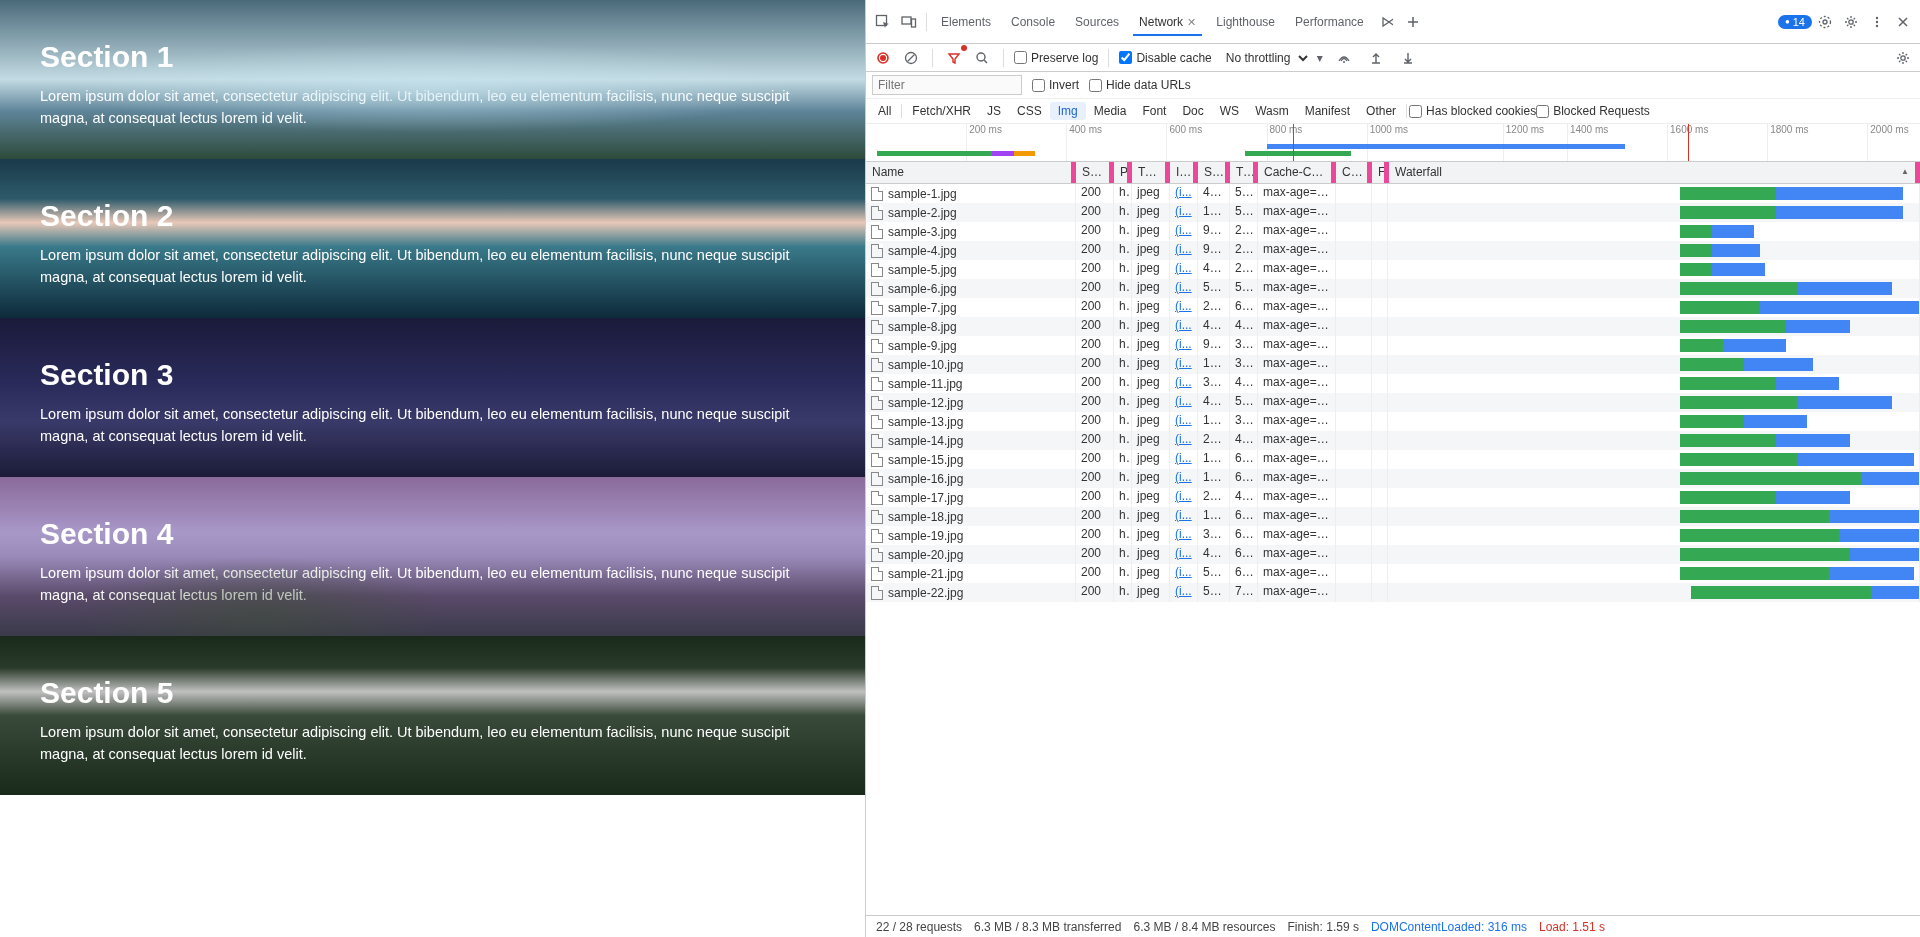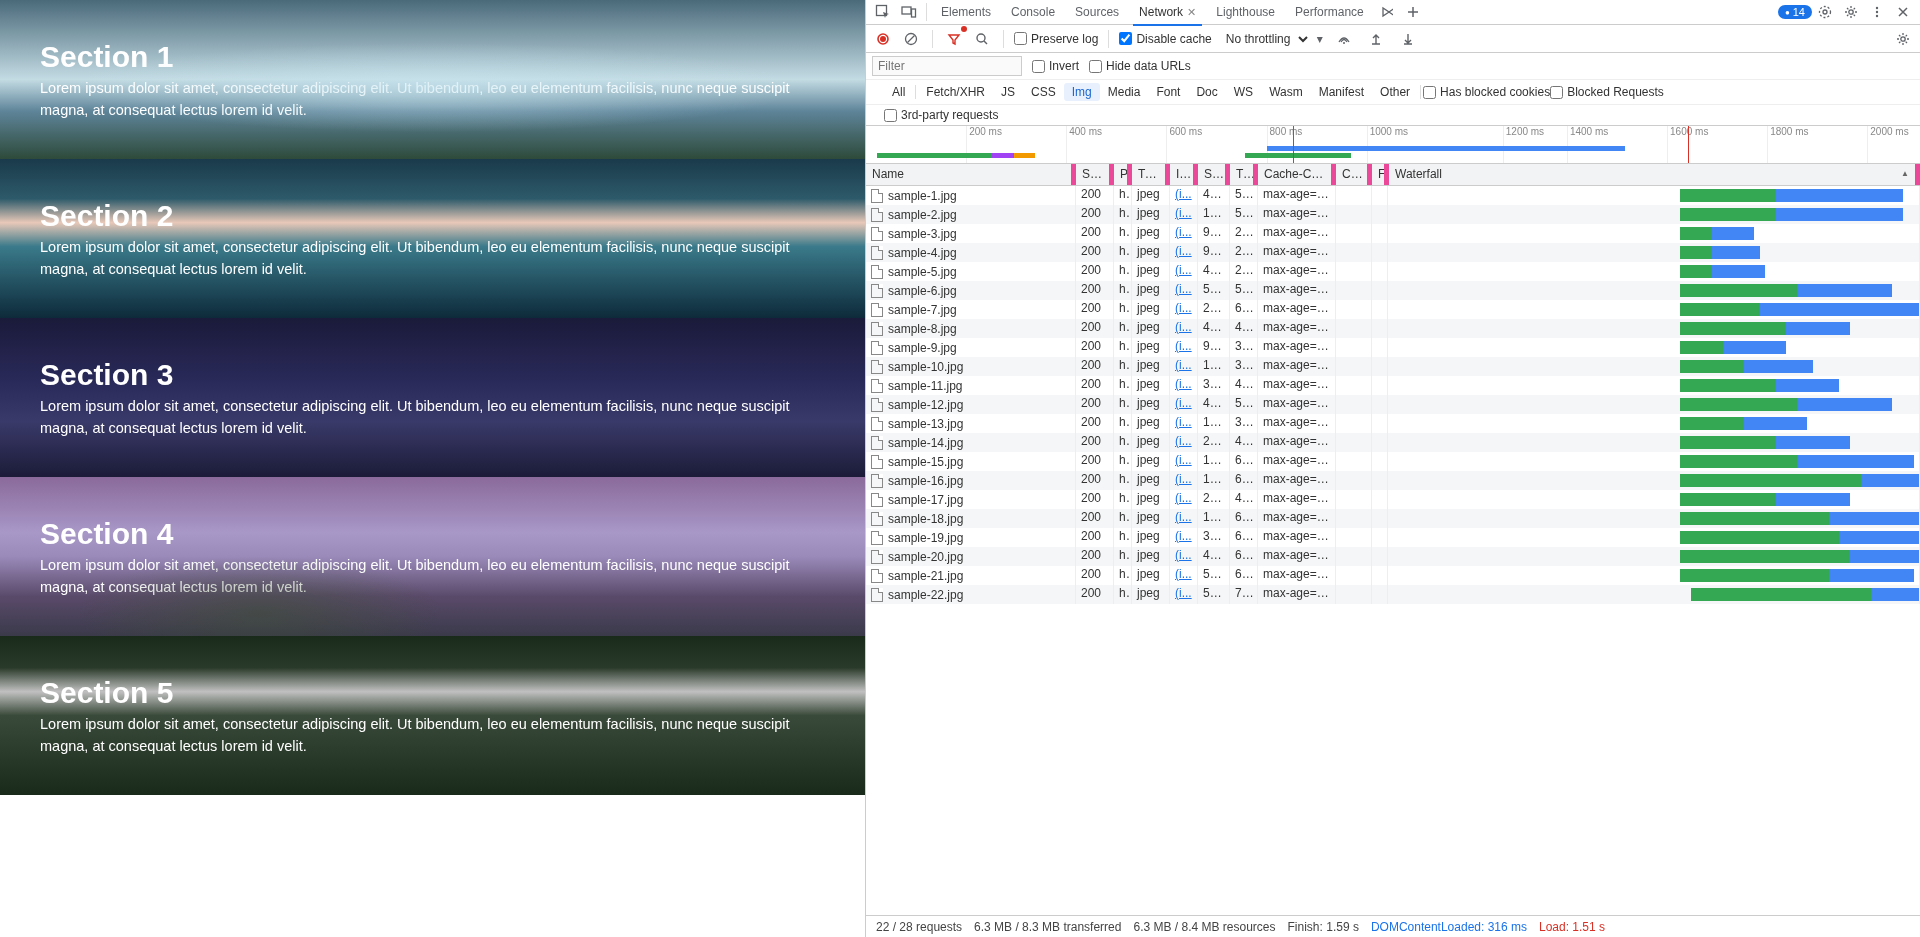--- a/index.html
+++ b/index.html
@@ -25,21 +25,21 @@
 .webpage::-webkit-scrollbar-thumb { background: #c0c0c0; border-radius: 8px; }
 
 .section {
   width: 100%;
   height: 159px;
   color: #fff;
   padding: 40px 40px 0 40px;
   position: relative;
   overflow: hidden;
 }
-.section h1 { font-size: 30px; font-weight: 700; margin-bottom: 4px; }
+.section h1 { font-size: 30px; font-weight: 700; margin-bottom: 12px; }
 .section p { font-size: 14.5px; line-height: 1.5; max-width: 760px; }
 
 .sec1 { background: linear-gradient(180deg,#4a6a7a 0%,#9fb9c4 35%,#c3dbe3 50%,#5e8499 70%,#2d4a3a 100%); }
 .sec2 { background: linear-gradient(180deg,#1a3a4a 0%,#2d5a6a 25%,#e8c8b8 40%,#3a7a8a 55%,#0d2a3a 100%); }
 .sec3 { background: linear-gradient(180deg,#1a1a3a 0%,#2a2a5a 40%,#3a3a6a 65%,#1b1b38 100%); }
 .sec4 { background: linear-gradient(180deg,#8a6a9a 0%,#a898c8 35%,#9a8aba 50%,#5a4a6a 75%,#3a3a4a 100%); }
 .sec5 { background: linear-gradient(180deg,#1a2a1a 0%,#2a3a2a 20%,#c0c0c0 35%,#3a4a3a 50%,#1a2a1a 100%); }
 
 .sec1::before, .sec2::before, .sec3::before, .sec4::before, .sec5::before {
   content:''; position:absolute; inset:0; pointer-events:none;
@@ -51,21 +51,21 @@
 .devtools {
   flex: 1;
   height: 100%;
   background: #fff;
   border-left: 1px solid #ccc;
   display: flex;
   flex-direction: column;
   font-size: 12px;
 }
 .dt-tabs {
-  height: 25px;
+  height: 44px;
   display: flex;
   align-items: center;
   border-bottom: 1px solid #ccc;
   padding: 0 4px;
   gap: 0;
 }
 .dt-tabs .icon-btn {
   width: 26px; height: 26px; display:flex; align-items:center; justify-content:center;
   color: #5f6368; cursor: pointer;
 }
@@ -103,21 +103,21 @@
 .net-sigs { display:flex; gap:10px; margin-left:4px; }
 
 .dt-filterbar {
   display:flex; align-items:center; padding:3px 6px; gap:10px; border-bottom:1px solid #eee; flex-wrap:wrap;
 }
 .filter-input {
   width:150px; border:1px solid #ccc; padding:2px 5px; font-size:12px; height:20px;
   background:#fafafa;
 }
 .dt-types {
-  display:flex; align-items:center; padding:3px 18px; gap:0; border-bottom:1px solid #eee; flex-wrap:wrap;
+  display:flex; align-items:center; padding:3px 4px; gap:0; border-bottom:1px solid #eee; flex-wrap:wrap;
 }
 .type-chip {
   padding:2px 8px; border-radius:3px; font-size:12px; color:#333; cursor:pointer;
 }
 .type-chip.active { background:#e8f0fe; color:#1967d2; }
 .type-sep { width:1px; height:14px; background:#ddd; margin:0 2px; }
 
 .timeline {
   height:38px; border-bottom:1px solid #ccc; position:relative; overflow:hidden;
   background:#fff;
@@ -360,26 +360,20 @@
     <span class="type-sep"></span>
     <label class="chk">
         <input type="checkbox" style="">
         <span>Has blocked cookies</span>
       </label>
     <label class="chk">
         <input type="checkbox" style="">
         <span>Blocked Requests</span>
       </label>
   </div>
-  <div class="dt-types" style="border-bottom:1px solid #ccc;">
-    <label class="chk">
-        <input type="checkbox" style="">
-        <span>3rd-party requests</span>
-      </label>
-  </div>
 
   <div class="timeline">
     <div class="ticks" id="ticks">
         <div class="tick" style="left: 9.5%;">200 ms</div>
         <div class="tick" style="left: 19%;">400 ms</div>
         <div class="tick" style="left: 28.5%;">600 ms</div>
         <div class="tick" style="left: 38%;">800 ms</div>
         <div class="tick" style="left: 47.5%;">1000 ms</div>
         <div class="tick" style="left: 57%; margin-left: 36px;">1200 ms</div>
         <div class="tick" style="left: 66.5%;">1400 ms</div>

